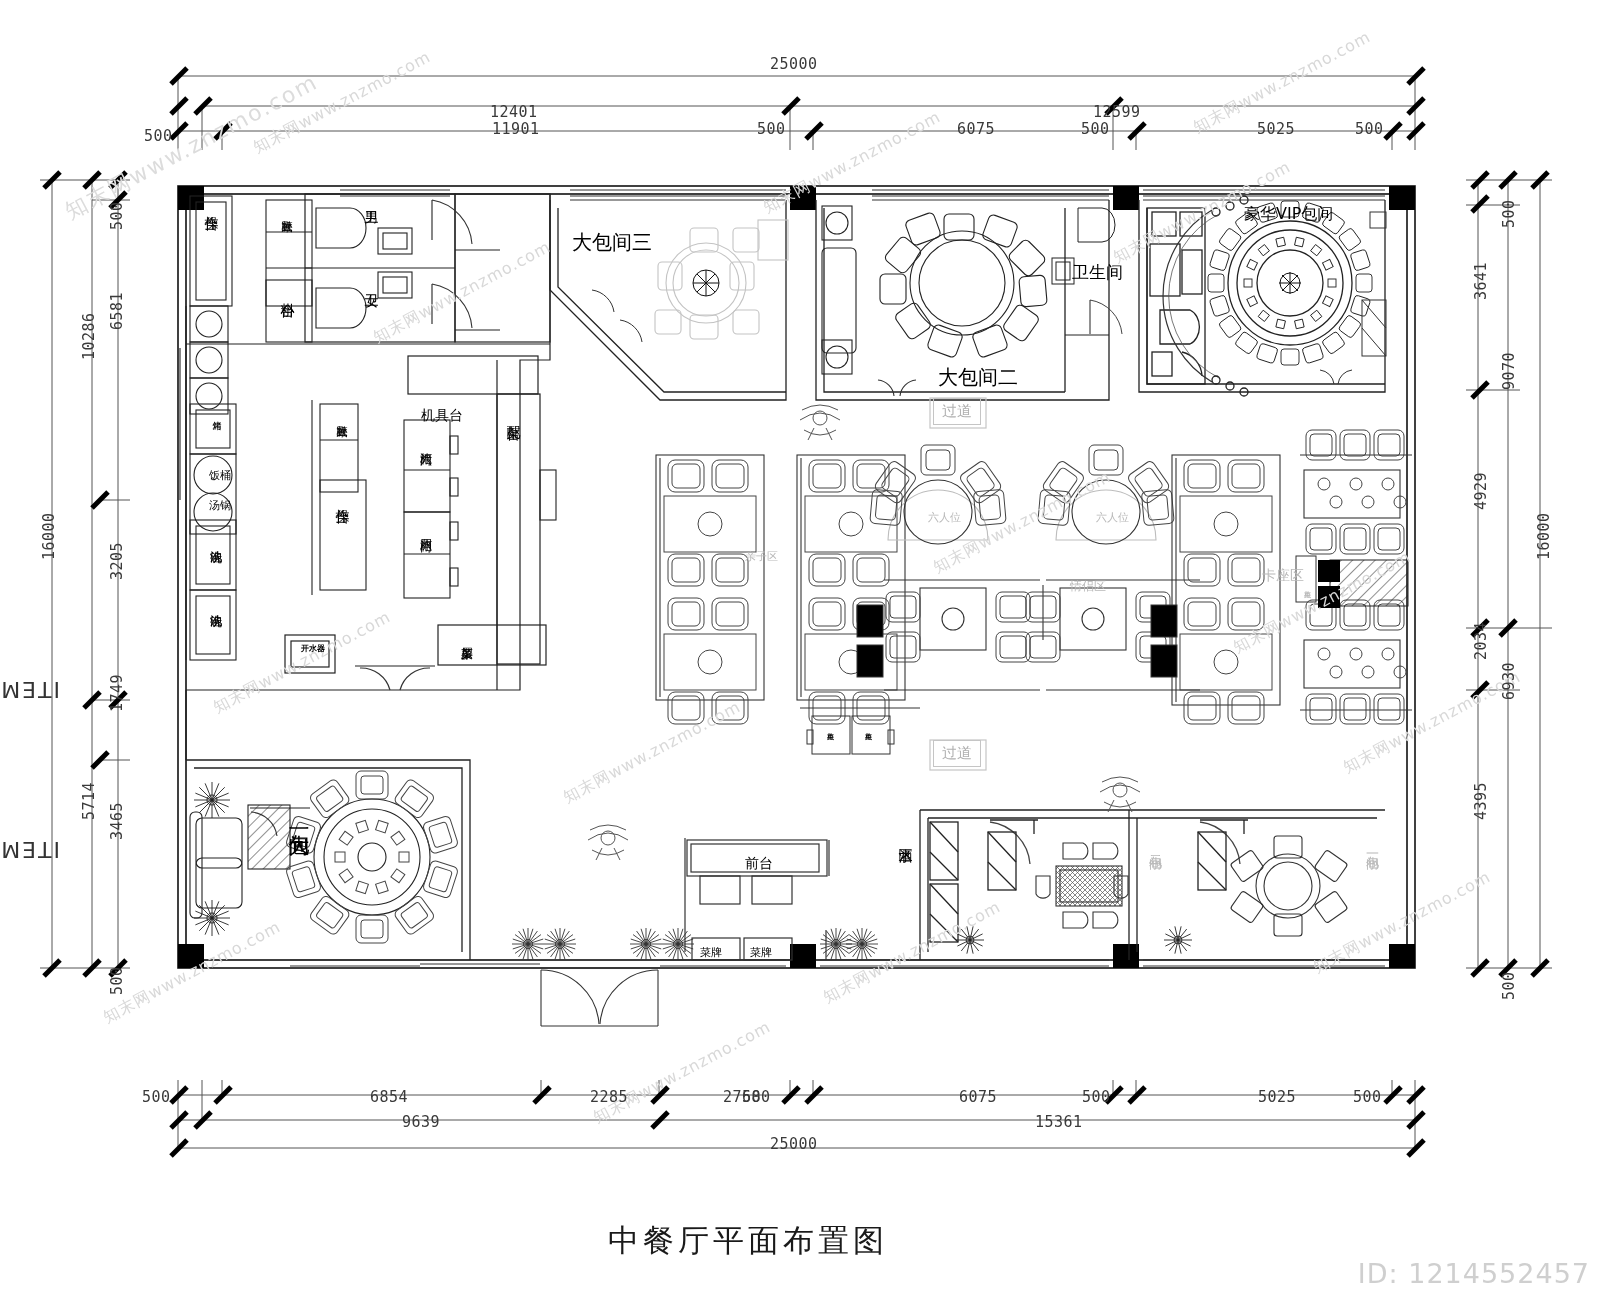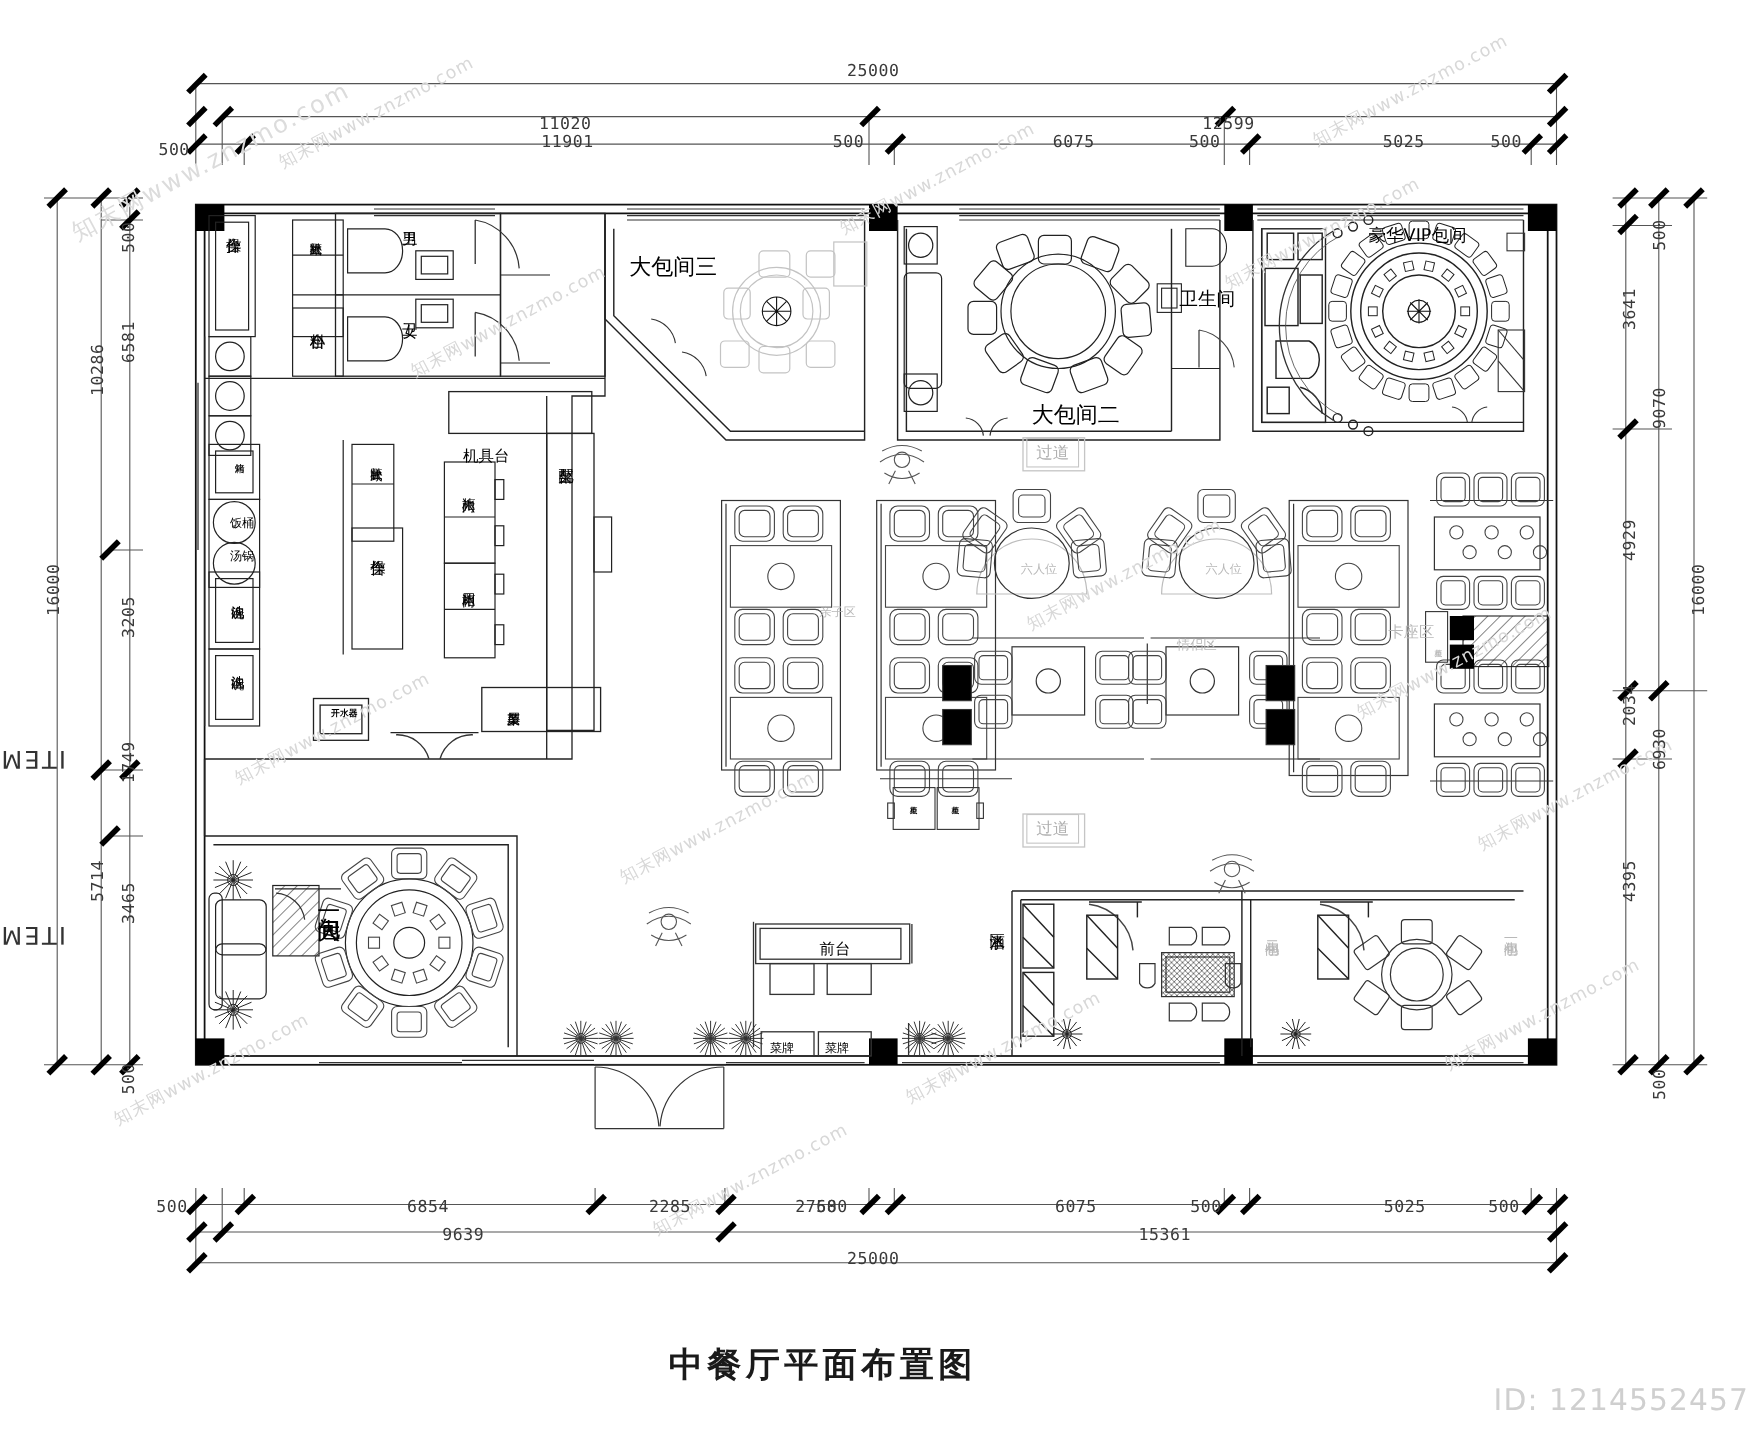--- a/index.html
+++ b/index.html
@@ -7,21 +7,21 @@
        font-family:"Liberation Sans","DejaVu Sans",sans-serif;color:#111;}
   #stage{position:absolute;left:0;top:0;width:1600px;height:1311px;}
   svg.layer{position:absolute;left:0;top:0;width:1600px;height:1311px;overflow:visible;}
 
   .lbl{position:absolute;font-family:"DejaVu Sans","Liberation Sans",sans-serif;
        white-space:nowrap;line-height:1;color:#000;}
   .dim{position:absolute;font-family:"DejaVu Sans Mono","Liberation Mono",monospace;
        font-size:15px;color:#3a3a3a;white-space:nowrap;letter-spacing:.5px;}
   .faint{color:#b9b9b9;}
   .title{position:absolute;font-size:31px;letter-spacing:4px;color:#1a1a1a;
-         font-family:"DejaVu Serif","Liberation Serif",serif;font-weight:bold;}
+         font-family:"DejaVu Serif","Liberation Serif",serif;}
   .wm{position:absolute;color:#d8d8d8;font-size:16px;
       font-family:"DejaVu Sans","Liberation Sans",sans-serif;
       transform:rotate(-28deg);transform-origin:left top;white-space:nowrap;
       letter-spacing:1px;pointer-events:none;}
   .wmbig{position:absolute;color:#dcdcdc;font-size:22px;letter-spacing:2px;
      font-family:"DejaVu Sans","Liberation Sans",sans-serif;
      transform:rotate(-28deg);transform-origin:left top;white-space:nowrap;pointer-events:none;}
   #logoid{position:absolute;right:10px;bottom:22px;font-size:27px;color:#cfcfcf;
       font-family:"DejaVu Sans","Liberation Sans",sans-serif;letter-spacing:1px;}
   #logotxt{position:absolute;right:26px;bottom:86px;font-size:54px;color:#e2e2e2;
@@ -983,21 +983,21 @@
   <div class="wm" style="left:1230px;top:640px;">知末网www.znzmo.com</div>
   <div class="wm" style="left:820px;top:990px;">知末网www.znzmo.com</div>
   <div class="wm" style="left:1310px;top:960px;">知末网www.znzmo.com</div>
   <div class="wm" style="left:100px;top:1010px;">知末网www.znzmo.com</div>
   <div class="wm" style="left:590px;top:1110px;">知末网www.znzmo.com</div>
   <div class="wm" style="left:250px;top:140px;">知末网www.znzmo.com</div>
   <div class="wm" style="left:1340px;top:760px;">知末网www.znzmo.com</div>
 
   <div id="dim-layer">
       <div class="dim" style="left: 770px; top: 55px;">25000</div>
-      <div class="dim" style="left: 490px; top: 103px;">11020</div>
+      <div class="dim" style="left: 490px; top: 103px;">12401</div>
       <div class="dim" style="left: 1093px; top: 103px;">12599</div>
       <div class="dim" style="left: 144px; top: 127px;">500</div>
       <div class="dim" style="left: 492px; top: 120px;">11901</div>
       <div class="dim" style="left: 757px; top: 120px;">500</div>
       <div class="dim" style="left: 957px; top: 120px;">6075</div>
       <div class="dim" style="left: 1081px; top: 120px;">500</div>
       <div class="dim" style="left: 1257px; top: 120px;">5025</div>
       <div class="dim" style="left: 1355px; top: 120px;">500</div>
       <div class="dim" style="left: 142px; top: 1088px;">500</div>
       <div class="dim" style="left: 370px; top: 1088px;">6854</div>

